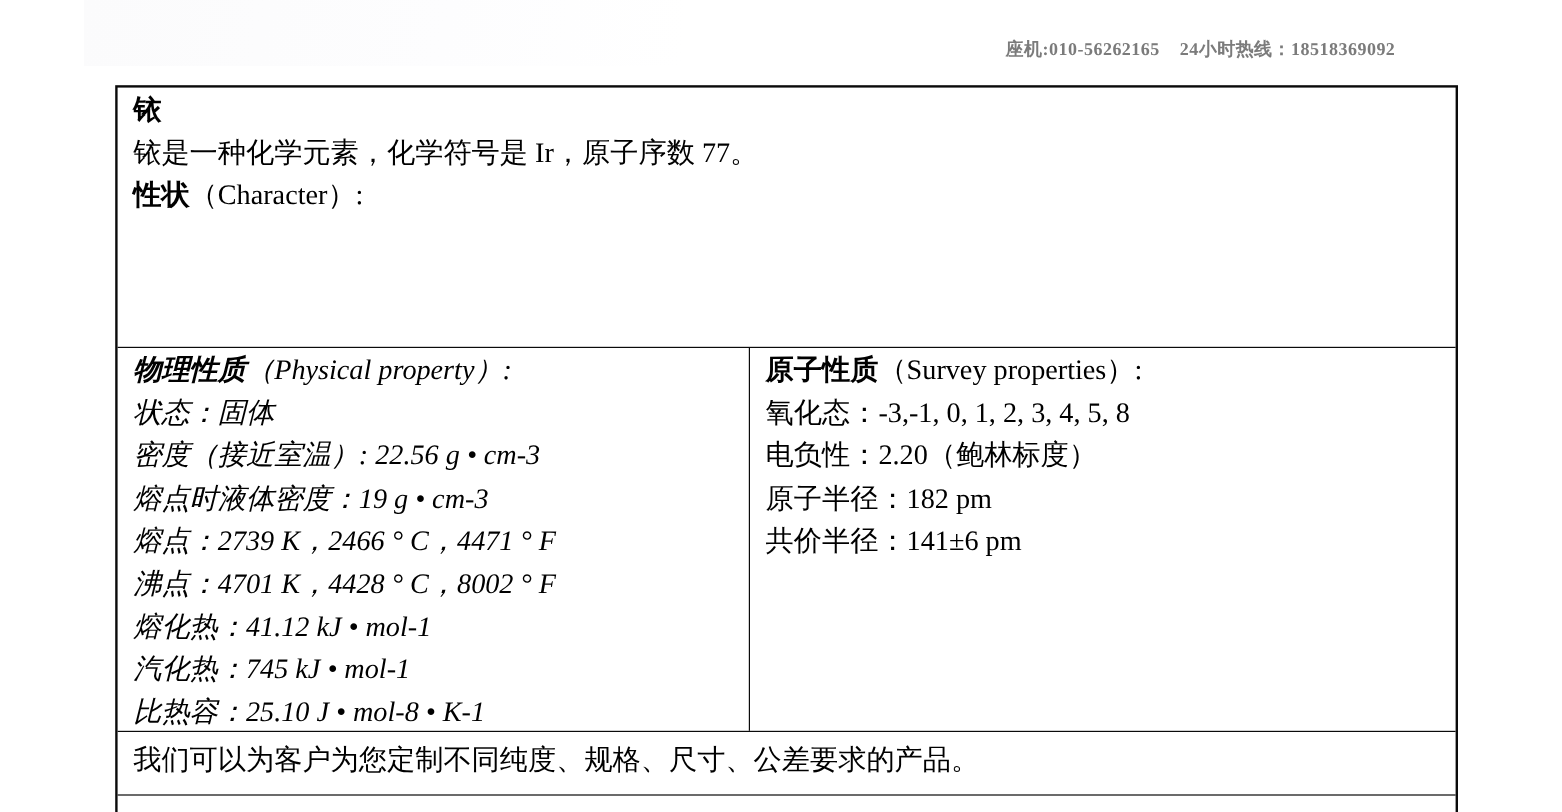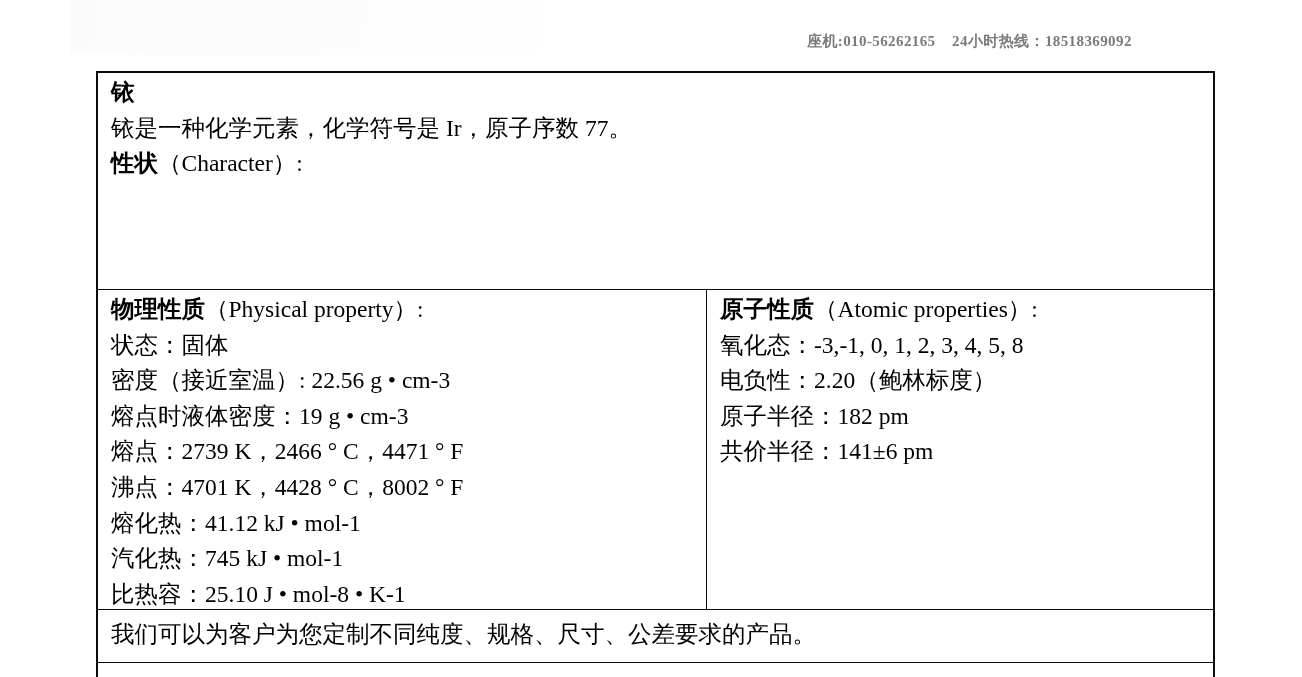--- a/index.html
+++ b/index.html
@@ -16,41 +16,41 @@
   
   .scan-shade {
     position: absolute;
     left: 70px; top: 0;
     width: 500px; height: 55px;
     background: linear-gradient(100deg, #fbfbfc 0%, #fdfdfe 60%, #ffffff 100%);
     pointer-events: none;
   }
   .contact {
     position: absolute;
-    left: 807px;
+    left: 838px;
     top: 32px;
     font-size: 15px;
     font-weight: bold;
     letter-spacing: 0.4px;
     color: #7b7b7b;
     white-space: pre;
   }
   .doc-table {
     position: absolute;
     left: 96px;
     top: 71px;
     width: 1119px;
     height: 660px;
     border: 2px solid #0a0a0a;
     background: #fff;
   }
   .sec { border-bottom: 1.5px solid #0a0a0a; }
   .sec-intro { height: 217px; padding: 2px 12px 0 13px; }
   .sec-cols { height: 320px; display: flex; }
-  .col-left  { width: 609px; border-right: 1.5px solid #0a0a0a; padding: 2px 12px 0 13px; }
+  .col-left  { width: 527px; border-right: 1.5px solid #0a0a0a; padding: 2px 12px 0 13px; font-style: italic; }
   .col-right { flex: 1; padding: 2px 12px 0 13px; }
   .sec-note { height: 53px; padding: 7px 12px 0 13px; }
   .sec-extra { height: 64px; }
   .line {
     font-size: 23.5px;
     line-height: 35.6px;
     white-space: pre;
   }
   .wrap { white-space: normal; }
   .b { font-weight: bold; }
@@ -77,21 +77,21 @@
         <div class="line">状态：固体</div>
         <div class="line">密度（接近室温）: 22.56 g • cm-3</div>
         <div class="line">熔点时液体密度：19 g • cm-3</div>
         <div class="line">熔点：2739 K，2466 ° C，4471 ° F</div>
         <div class="line">沸点：4701 K，4428 ° C，8002 ° F</div>
         <div class="line">熔化热：41.12 kJ • mol-1</div>
         <div class="line">汽化热：745 kJ • mol-1</div>
         <div class="line">比热容：25.10 J • mol-8 • K-1</div>
       </div>
       <div class="col-right">
-        <div class="line"><span class="b">原子性质</span><span>（Atomic properties）:</span></div>
+        <div class="line"><span class="b">原子性质</span><span>（Survey properties）:</span></div>
         <div class="line">氧化态：-3,-1, 0, 1, 2, 3, 4, 5, 8</div>
         <div class="line">电负性：2.20（鲍林标度）</div>
         <div class="line">原子半径：182 pm</div>
         <div class="line">共价半径：141±6 pm</div>
       </div>
     </div>
 
     <div class="sec sec-note">
       <div class="line">我们可以为客户为您定制不同纯度、规格、尺寸、公差要求的产品。</div>
     </div>

